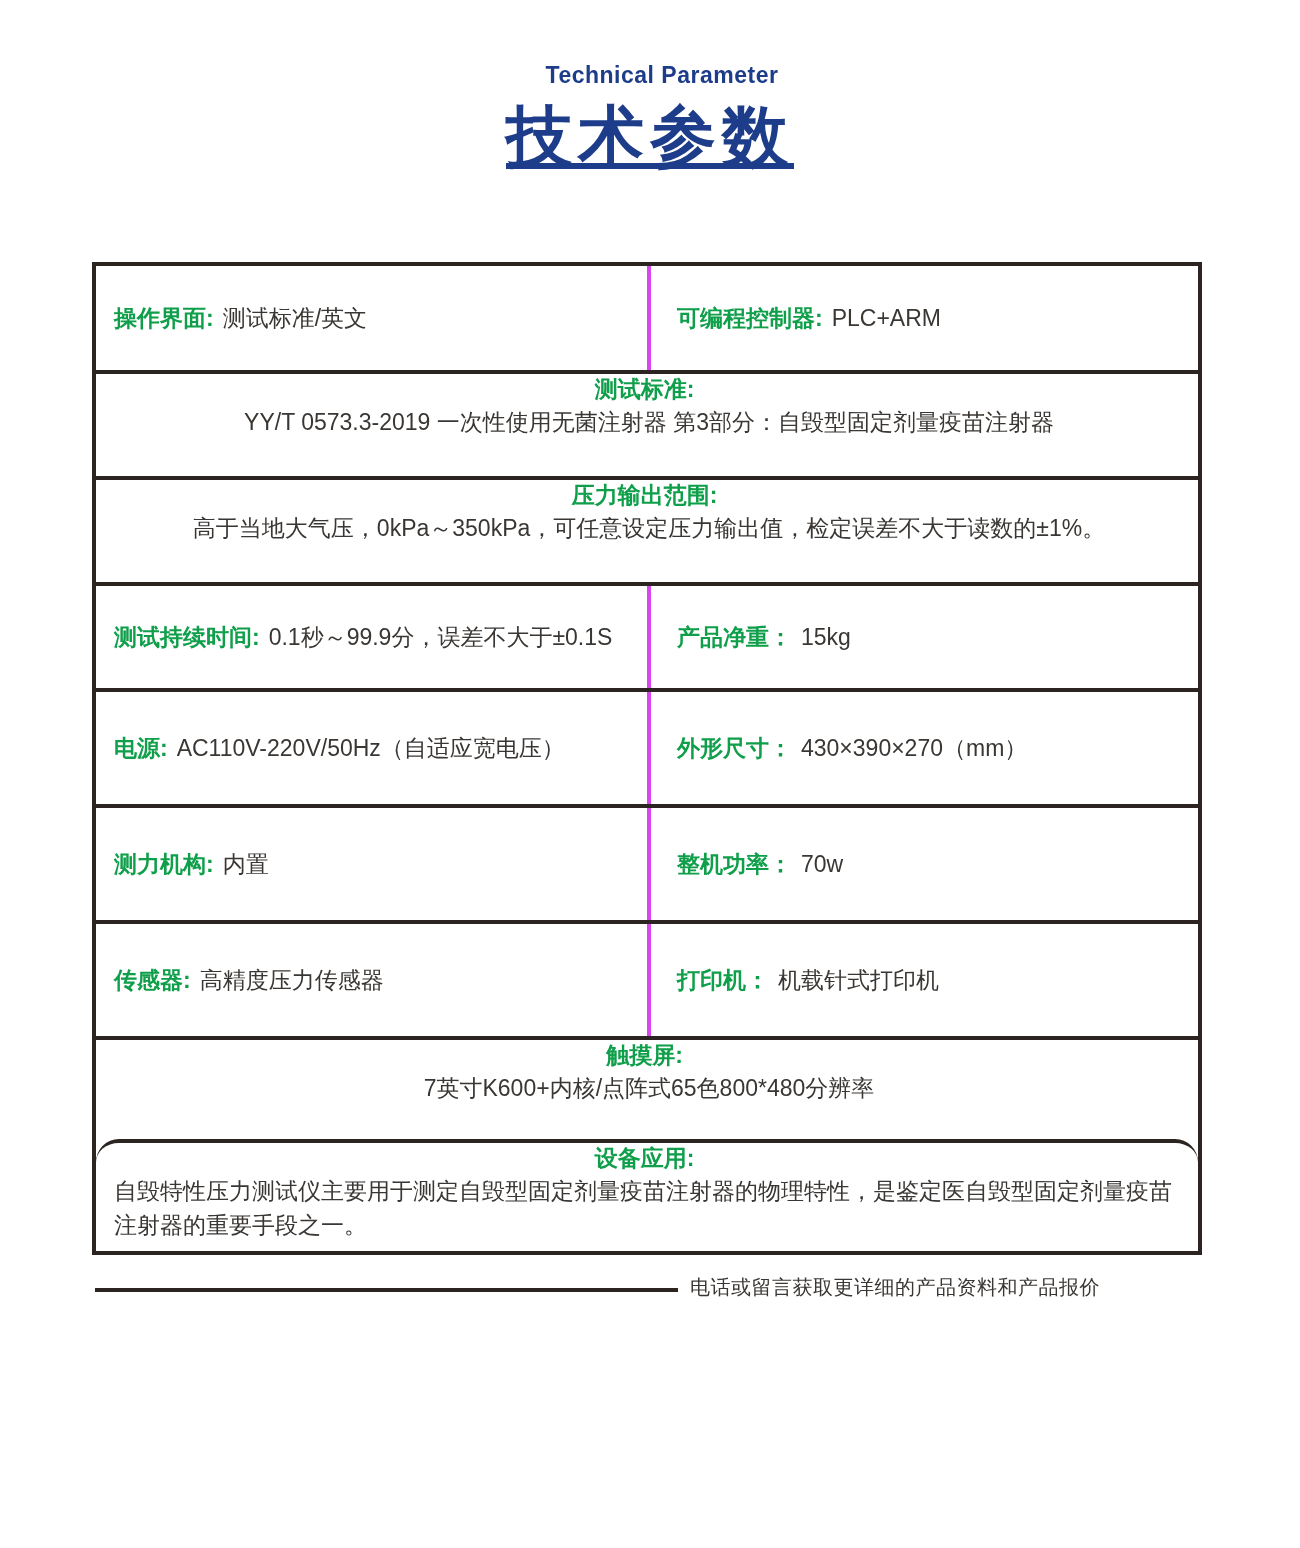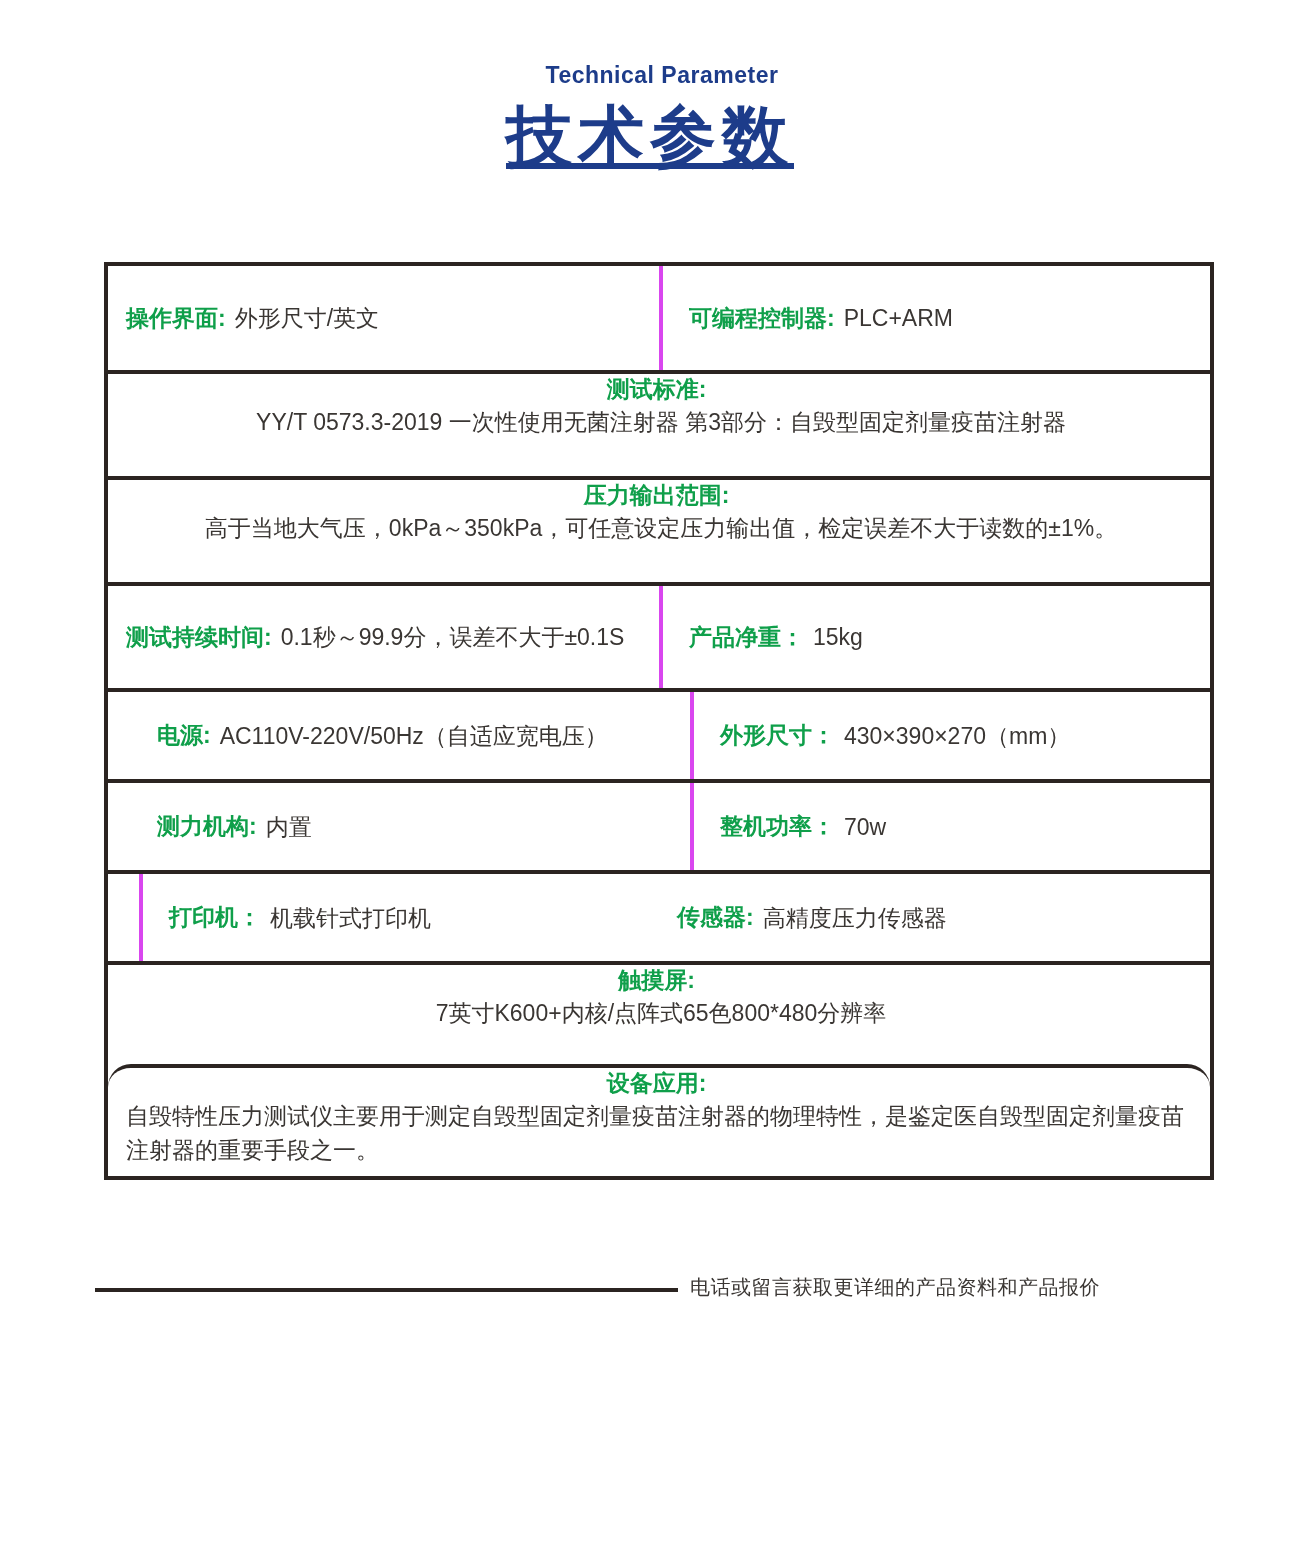--- a/index.html
+++ b/index.html
@@ -23,21 +23,21 @@
     position: absolute; top: 92px; left: 0; width: 100%;
     text-align: center;
     font-size: 66px; font-weight: 700;
     color: #1d3c8a;
     letter-spacing: 6px;
     text-decoration: underline;
   }
 
   .spec-table {
     position: absolute;
-    left: 104px; top: 262px;
+    left: 92px; top: 262px;
     width: 1110px;
     border: 4px solid #2b2421;
     background: #ffffff;
   }
   .t-row {
     display: flex;
     width: 100%;
     border-top: 4px solid #2b2421;
   }
   .t-row:first-child { border-top: none; }
@@ -47,21 +47,21 @@
     align-items: center;
     padding-left: 18px;
     padding-right: 14px;
   }
   .cell-left  { width: 551px; flex: none; }
   .cell-right { flex: 1; border-left: 4px solid #d946ef; padding-left: 26px; }
   .cell-full  { width: 100%; flex-direction: column; }
 
   .h104 { height: 104px; }
   .h106 { height: 106px; }
-  .h105 { height: 91px; padding-left: 31px; }
+  .h105 { height: 116px; }
   .h103 { height: 103px; }
   .h112 { height: 112px; border-radius: 23px; }
 
   .p-label {
     color: #0f9f4a;
     font-weight: 700;
     font-size: 23px;
     white-space: nowrap;
     margin-right: 9px;
     flex: none;
@@ -92,21 +92,21 @@
 <body>
 
 <div class="subtitle-en">Technical Parameter</div>
 <div class="title-zh">技术参数</div>
 
 <div class="spec-table">
 
   <div class="t-row h104">
     <div class="t-cell cell-left">
       <span class="p-label">操作界面:</span>
-      <span class="p-value">外形尺寸/英文</span>
+      <span class="p-value">测试标准/英文</span>
     </div>
     <div class="t-cell cell-right">
       <span class="p-label">可编程控制器:</span>
       <span class="p-value">PLC+ARM</span>
     </div>
   </div>
 
   <div class="t-row h106">
     <div class="t-cell cell-full">
       <span class="p-label">测试标准:</span>
@@ -148,27 +148,27 @@
       <span class="p-label">测力机构:</span>
       <span class="p-value">内置</span>
     </div>
     <div class="t-cell cell-right">
       <span class="p-label">整机功率：</span>
       <span class="p-value">70w</span>
     </div>
   </div>
 
   <div class="t-row h105">
+    <div class="t-cell cell-left">
+      <span class="p-label">传感器:</span>
+      <span class="p-value">高精度压力传感器</span>
+    </div>
     <div class="t-cell cell-right">
       <span class="p-label">打印机：</span>
       <span class="p-value">机载针式打印机</span>
-    </div>
-    <div class="t-cell cell-left">
-      <span class="p-label">传感器:</span>
-      <span class="p-value">高精度压力传感器</span>
     </div>
   </div>
 
   <div class="t-row h103">
     <div class="t-cell cell-full">
       <span class="p-label">触摸屏:</span>
       <span class="p-value">7英寸K600+内核/点阵式65色800*480分辨率</span>
     </div>
   </div>
 

